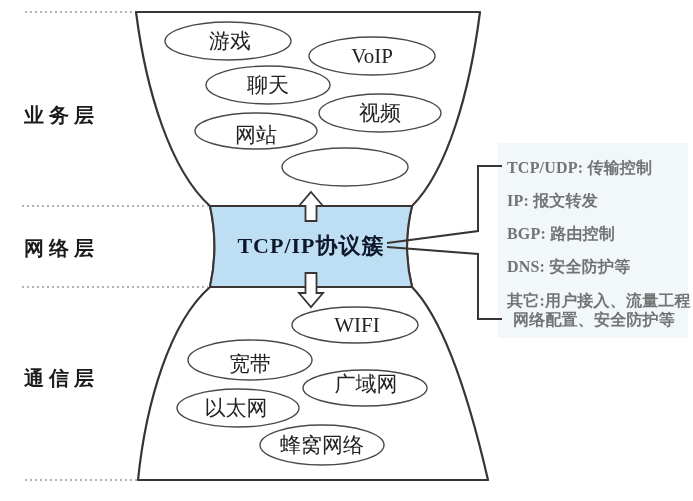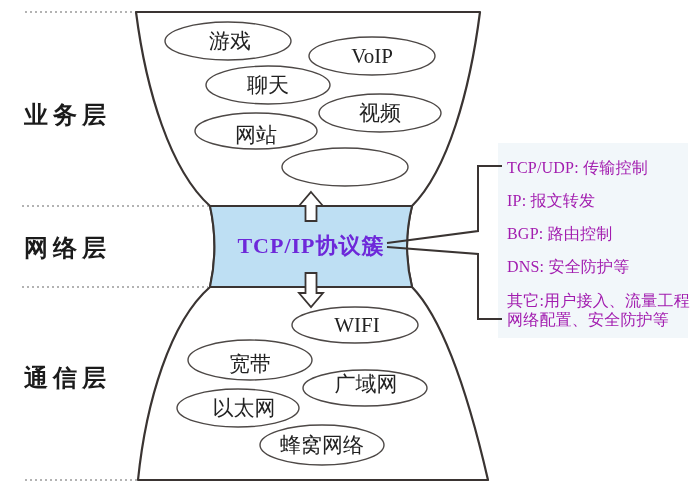--- a/index.html
+++ b/index.html
@@ -14,63 +14,63 @@
     background:#ffffff;
     overflow:hidden;
   }
   .stage svg{position:absolute;left:0;top:0;}
 
   .layer-label{
     position:absolute;
     left:24px;
     font-family:"Liberation Sans","DejaVu Sans",sans-serif;
     font-weight:bold;
-    font-size:24px;
+    font-size:20px;
     letter-spacing:5px;
     line-height:26px;
     color:var(--text,#1b1b1b);
     white-space:nowrap;
   }
   .bubble-label{
     position:absolute;
     transform:translate(-50%,-50%);
     font-size:21px;
     line-height:22px;
     white-space:nowrap;
     color:#222222;
   }
   .core-label{
     position:absolute;
     transform:translate(-50%,-50%);
     font-weight:bold;
     font-size:22px;
     letter-spacing:1px;
     white-space:nowrap;
-    color:#6d28d9;
+    color:#0f172a;
   }
   .ann-box{
     position:absolute;
     left:498px;top:143px;
     width:190px;height:195px;
     padding:15px 0 0 9px;
     box-sizing:border-box;
     background:transparent;
   }
   .ann-line{
     font-size:16px;
-    font-weight:normal;
+    font-weight:bold;
     line-height:19px;
     letter-spacing:0.2px;
     white-space:nowrap;
     margin-top:14px;
-    color:#a21caf;
+    color:#737373;
   }
   .ann-line:nth-child(1){margin-top:0;}
   .ann-line:nth-child(5){margin-top:15px;}
-  .ann-line:nth-child(6){margin-top:0;}
+  .ann-line:nth-child(6){margin-top:0;margin-left:6px;}
 </style>
 </head>
 <body style="--band: #bedff3; --box-bg: #f2f7fa; --outline: #3a3432; --ellipse-stroke: #4d4846; --dotted: #9b9b9b; --text: #1b1b1b;">
 
 <div class="stage">
 
   <svg width="693" height="501" viewBox="0 0 693 501">
 
     <line x1="25" y1="12" x2="135" y2="12" style="stroke:var(--dotted,#9b9b9b)" stroke-width="1.6" stroke-dasharray="2 3"></line>
     <line x1="22" y1="206" x2="209" y2="206" style="stroke:var(--dotted,#9b9b9b)" stroke-width="1.6" stroke-dasharray="2 3"></line>
@@ -111,21 +111,21 @@
   <div class="bubble-label" style="left:372px;top:56px">VoIP</div>
   <div class="bubble-label" style="left:268px;top:85px">聊天</div>
   <div class="bubble-label" style="left:380px;top:113px">视频</div>
   <div class="bubble-label" style="left:256px;top:135px">网站</div>
 
   <div class="core-label" style="left:311px;top:246px">TCP/IP协议簇</div>
 
   <div class="bubble-label" style="left:357px;top:325px">WIFI</div>
   <div class="bubble-label" style="left:250px;top:364px">宽带</div>
   <div class="bubble-label" style="left:366px;top:384px">广域网</div>
-  <div class="bubble-label" style="left:244px;top:408px">以太网</div>
+  <div class="bubble-label" style="left:236px;top:408px">以太网</div>
   <div class="bubble-label" style="left:322px;top:445px">蜂窝网络</div>
 
   <div class="ann-box">
     <div class="ann-line">TCP/UDP: 传输控制</div>
     <div class="ann-line">IP: 报文转发</div>
     <div class="ann-line">BGP: 路由控制</div>
     <div class="ann-line">DNS: 安全防护等</div>
     <div class="ann-line">其它:用户接入、流量工程</div>
     <div class="ann-line">网络配置、安全防护等</div>
   </div>

